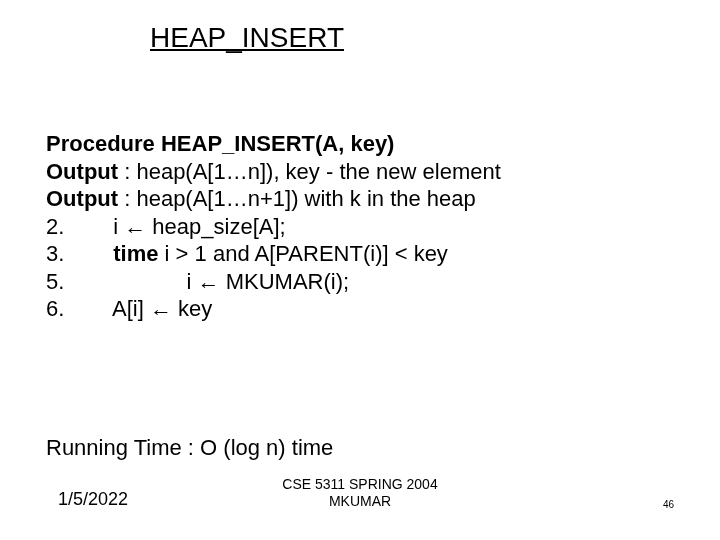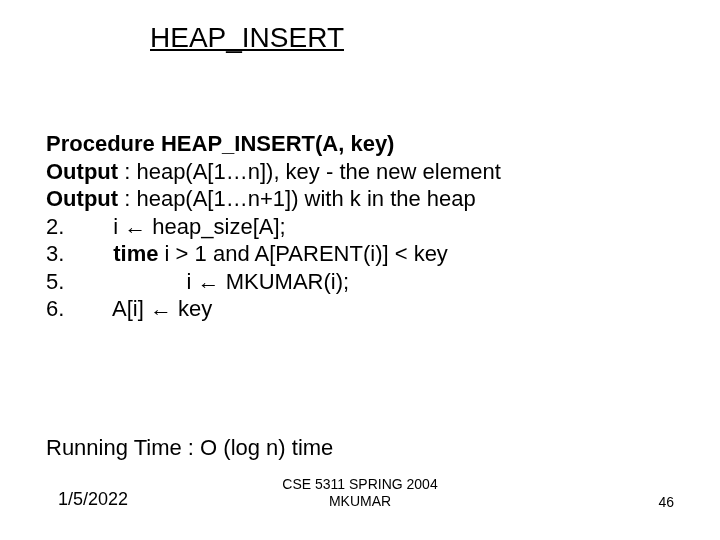--- a/index.html
+++ b/index.html
@@ -54,21 +54,21 @@
     right: 0;
     bottom: 30px;
     text-align: center;
     font-size: 14px;
     line-height: 1.2;
   }
   .footer-page {
     position: absolute;
     right: 46px;
     bottom: 30px;
-    font-size: 14px;
+    font-size: 10px;
     text-align: right;
   }
 </style>
 </head>
 <body>
 
 <div class="slide">
 
   <div class="title">HEAP_INSERT</div>
 

